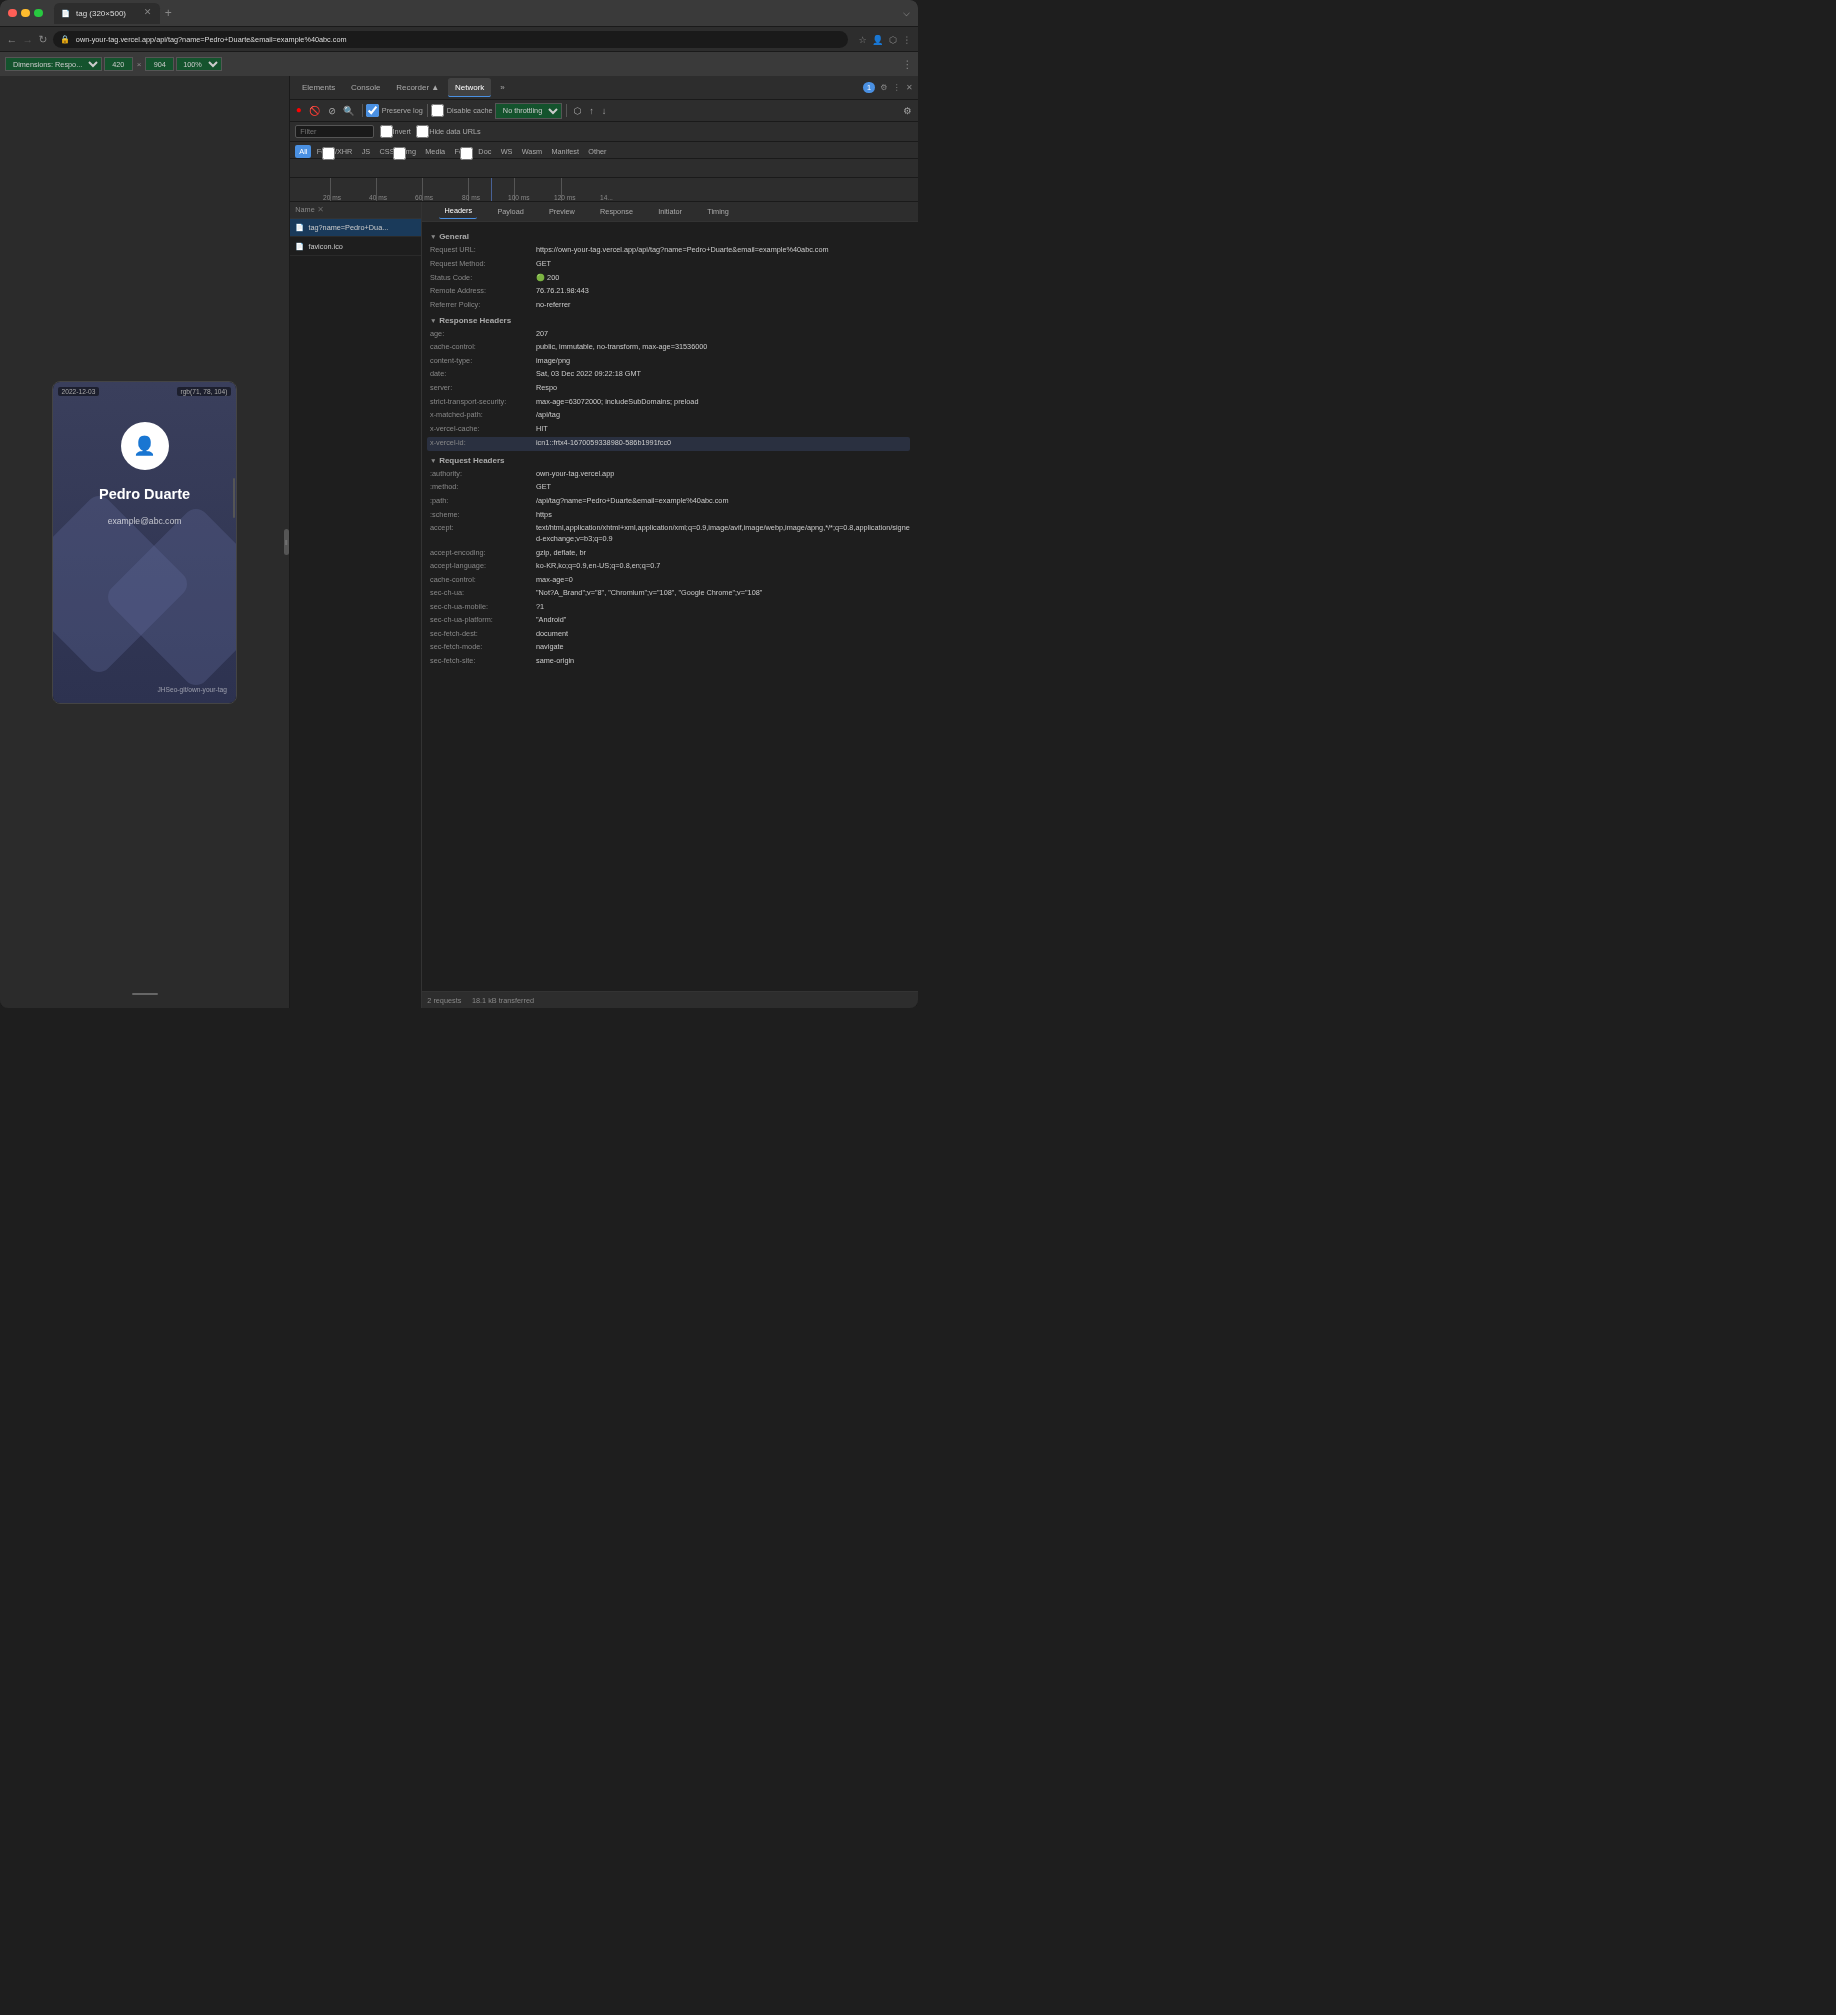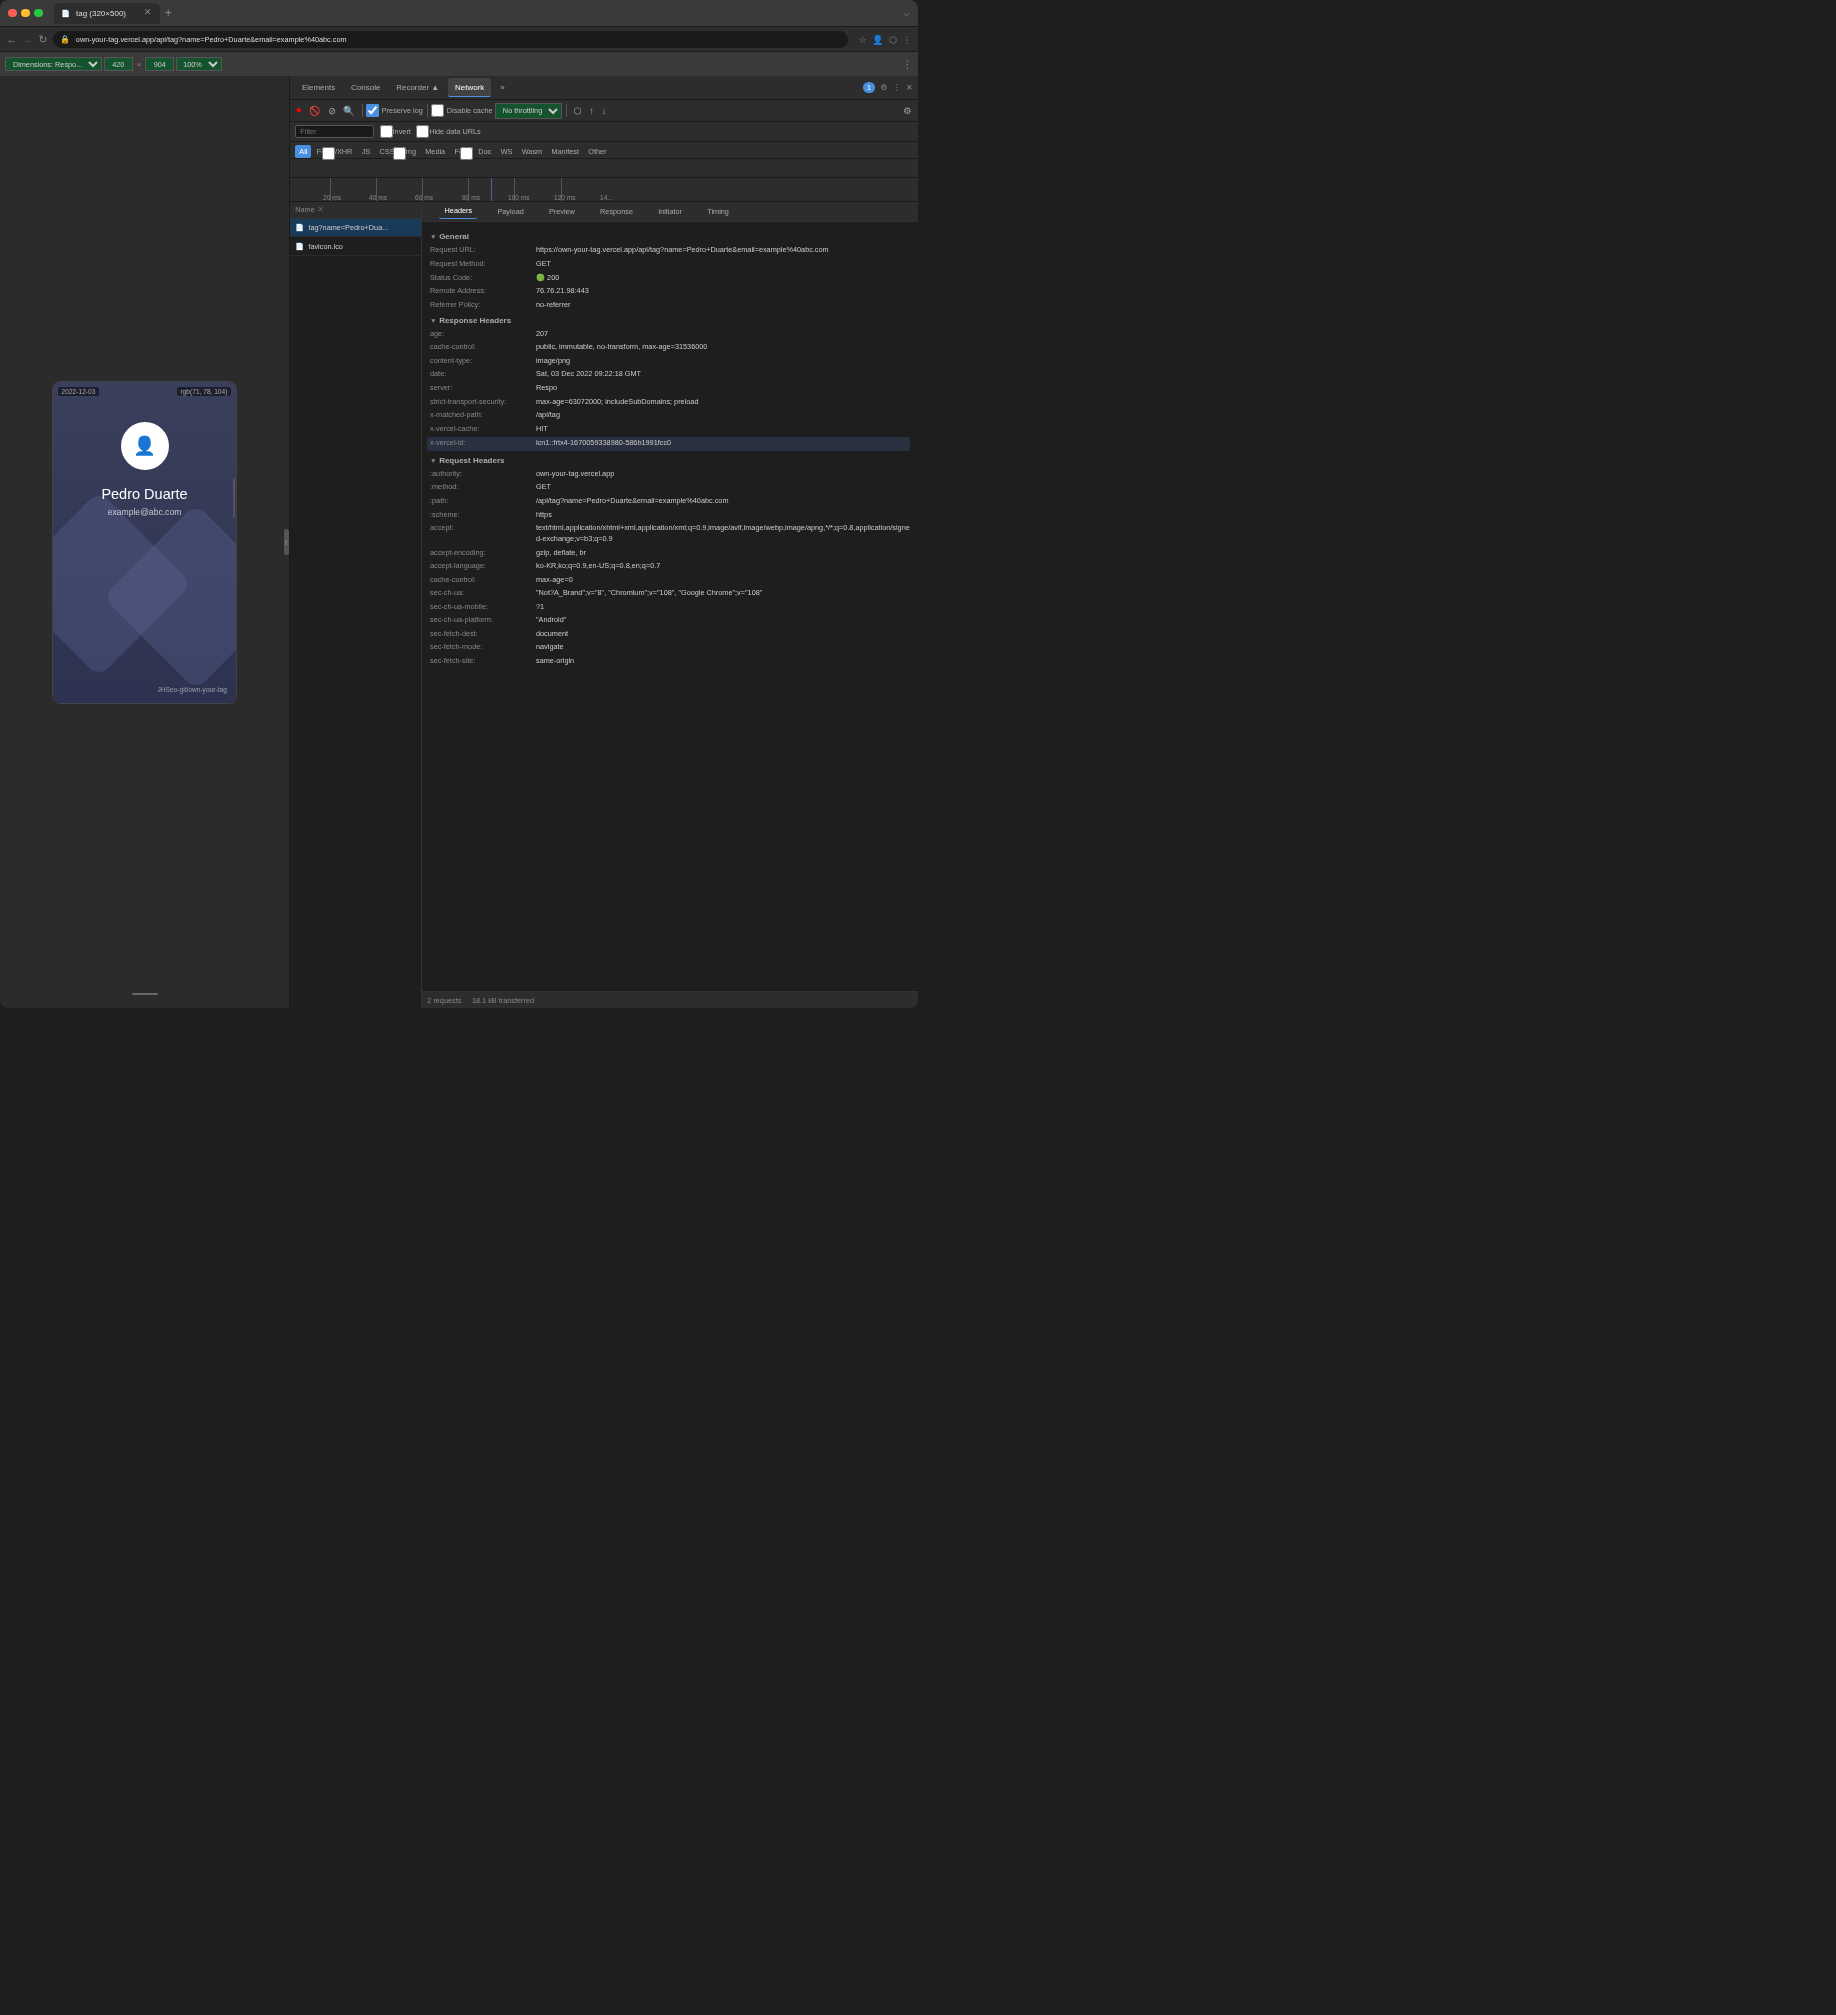--- a/index.html
+++ b/index.html
@@ -245,23 +245,23 @@
       margin-bottom: 16px;
       z-index: 2;
     }
     .avatar-icon {
       font-size: 18.5px;
       color: #666;
     }
 
     .card-name {
       font-size: 14.5px;
-      font-weight: normal;
+      font-weight: bold;
       color: #fff;
-      margin-bottom: 5px;
+      margin-bottom: 14px;
       z-index: 2;
     }
     .card-email {
       font-size: 8.6px;
       color: rgba(255,255,255,0.7);
       z-index: 2;
     }
     .card-footer {
       position: absolute;
       bottom: 9.2px;

